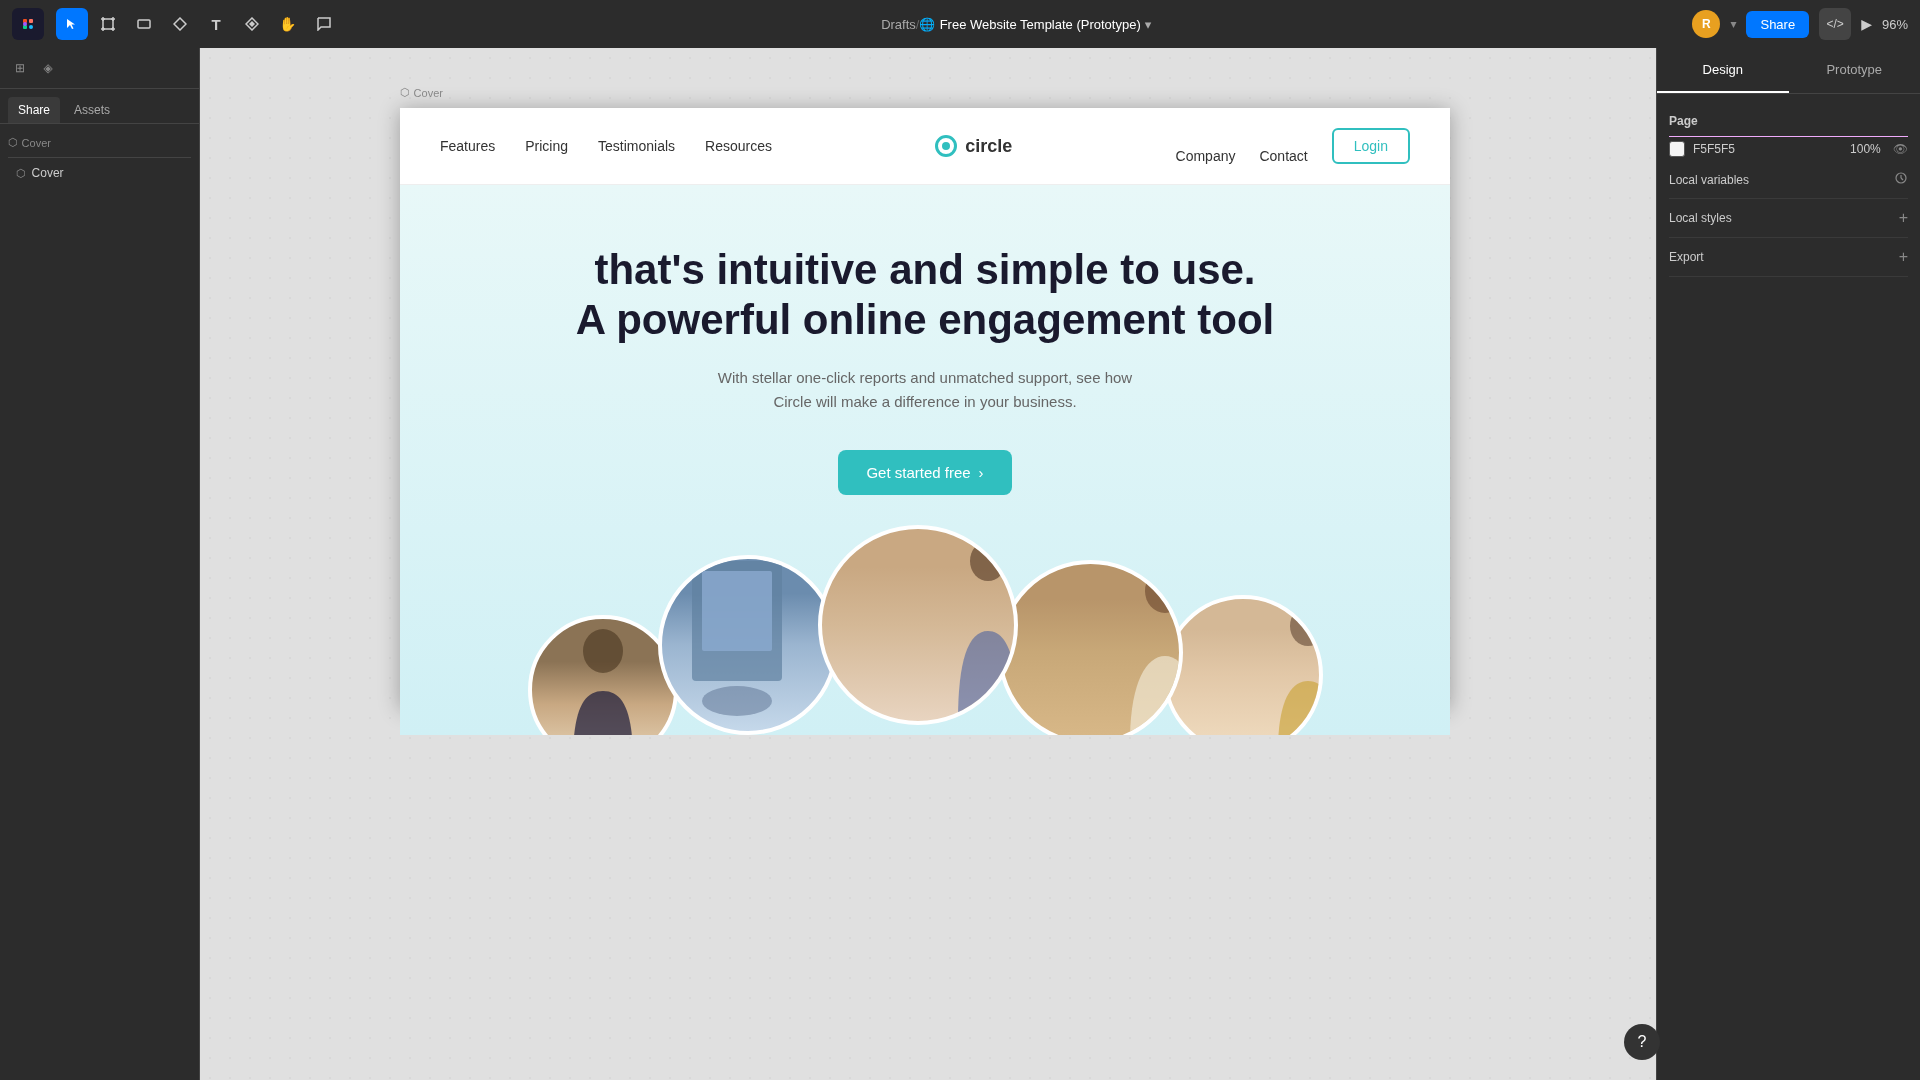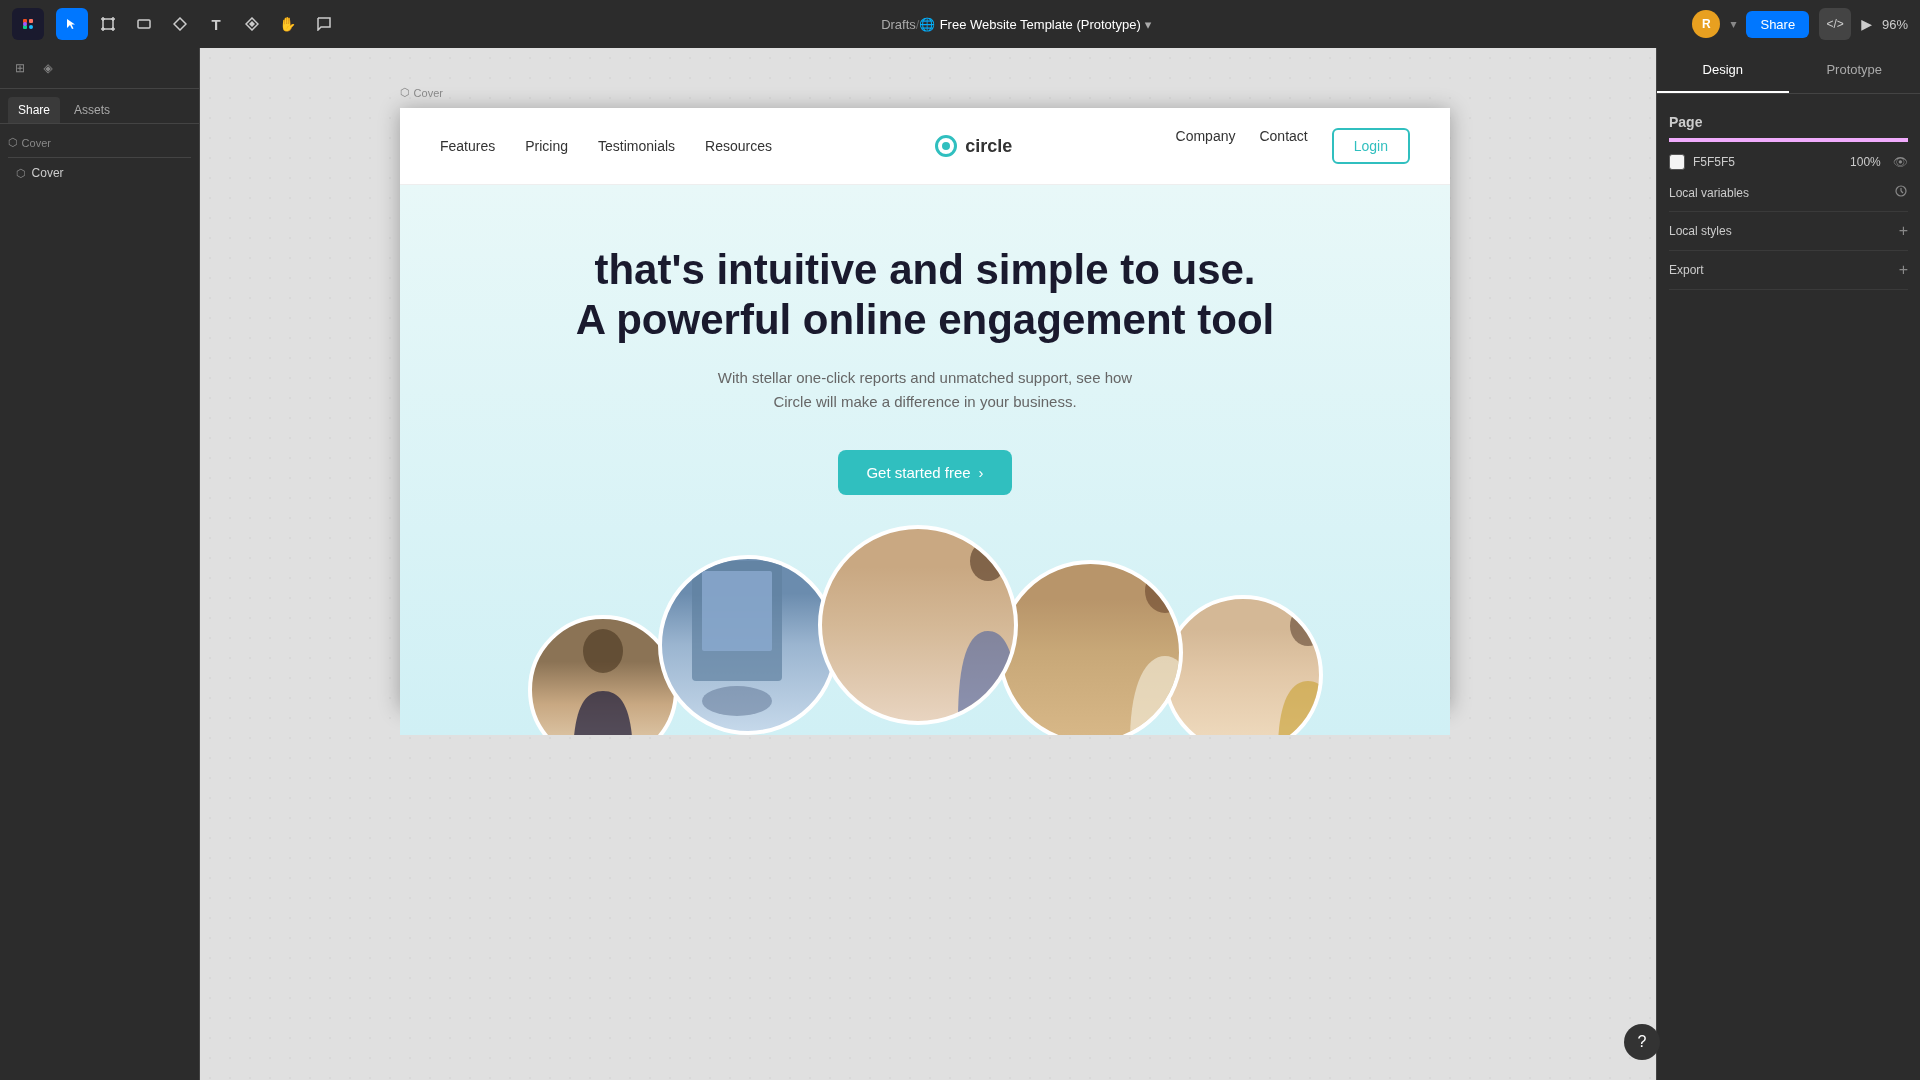--- a/index.html
+++ b/index.html
@@ -181,21 +181,21 @@
       width: 22px; height: 22px;
       border-radius: 50%;
       border: 3px solid #30bfbf;
       display: flex; align-items: center; justify-content: center;
     }
     .nav-logo-inner {
       width: 8px; height: 8px;
       border-radius: 50%;
       background: #30bfbf;
     }
-    .nav-right { display: flex; align-items: flex-start; gap: 24px; }
+    .nav-right { display: flex; align-items: flex-end; gap: 24px; }
     .login-btn {
       border: 2px solid #30bfbf;
       color: #30bfbf;
       background: white;
       padding: 8px 20px;
       border-radius: 6px;
       font-size: 14px;
       cursor: pointer;
       font-weight: 500;
     }
@@ -279,24 +279,23 @@
     }
     .right-tab.active { color: white; border-bottom-color: white; }
 
     .right-panel-content { padding: 12px; overflow-y: auto; }
     .section-header {
       display: flex;
       align-items: center;
       justify-content: space-between;
       padding: 8px 0;
       color: #ccc;
-      font-size: 14px;
+      font-size: 12px;
       font-weight: 600;
-      border-bottom: 4px solid #f0abfc;
-      margin-bottom: 8px;
+      border-bottom: 1px solid #f0abfc;
     }
     .section-icon { color: #888; cursor: pointer; font-size: 14px; }
 
     .page-color-row {
       display: flex;
       align-items: center;
       gap: 8px;
       padding: 4px 0;
     }
     .color-swatch {

